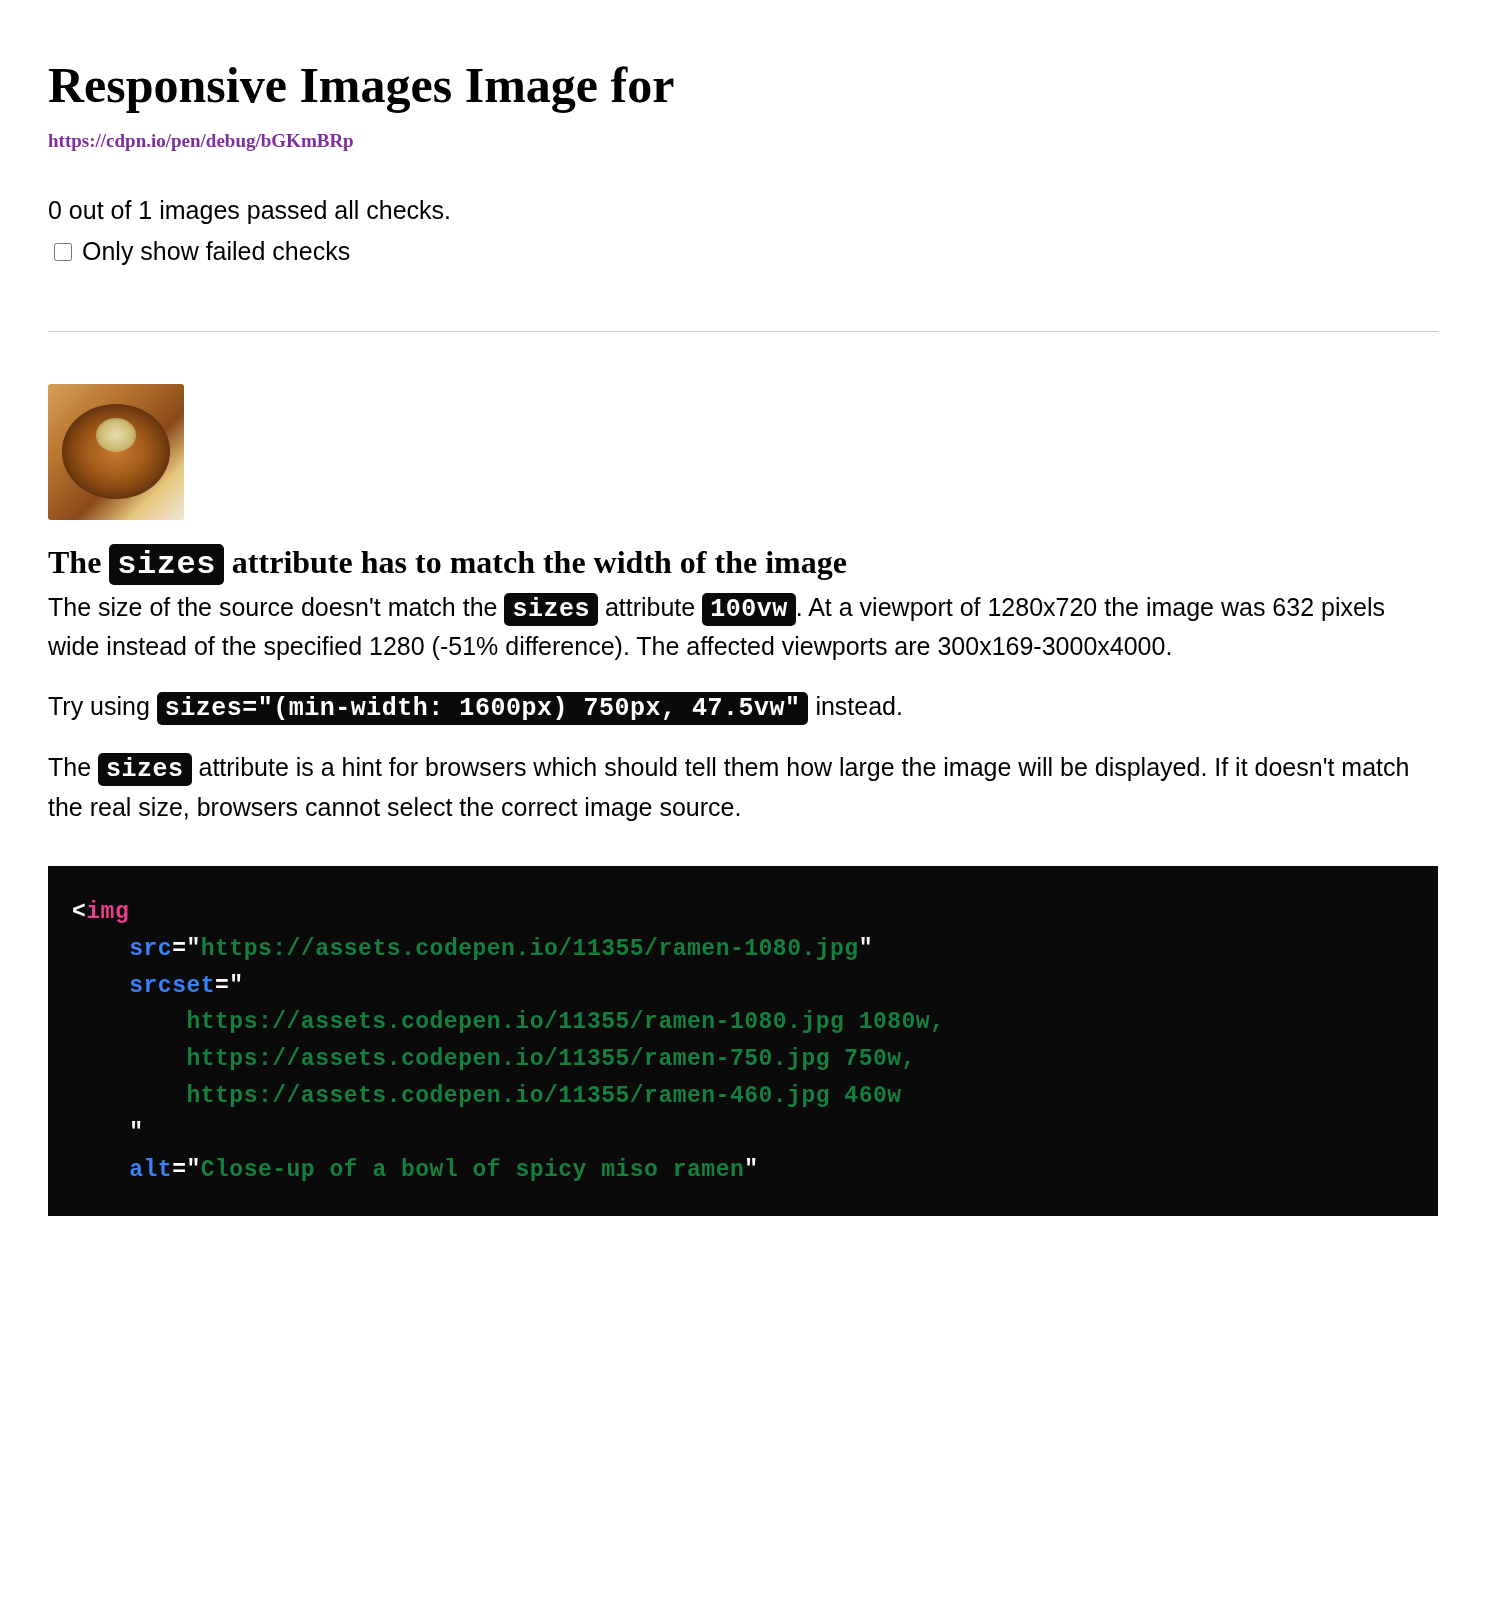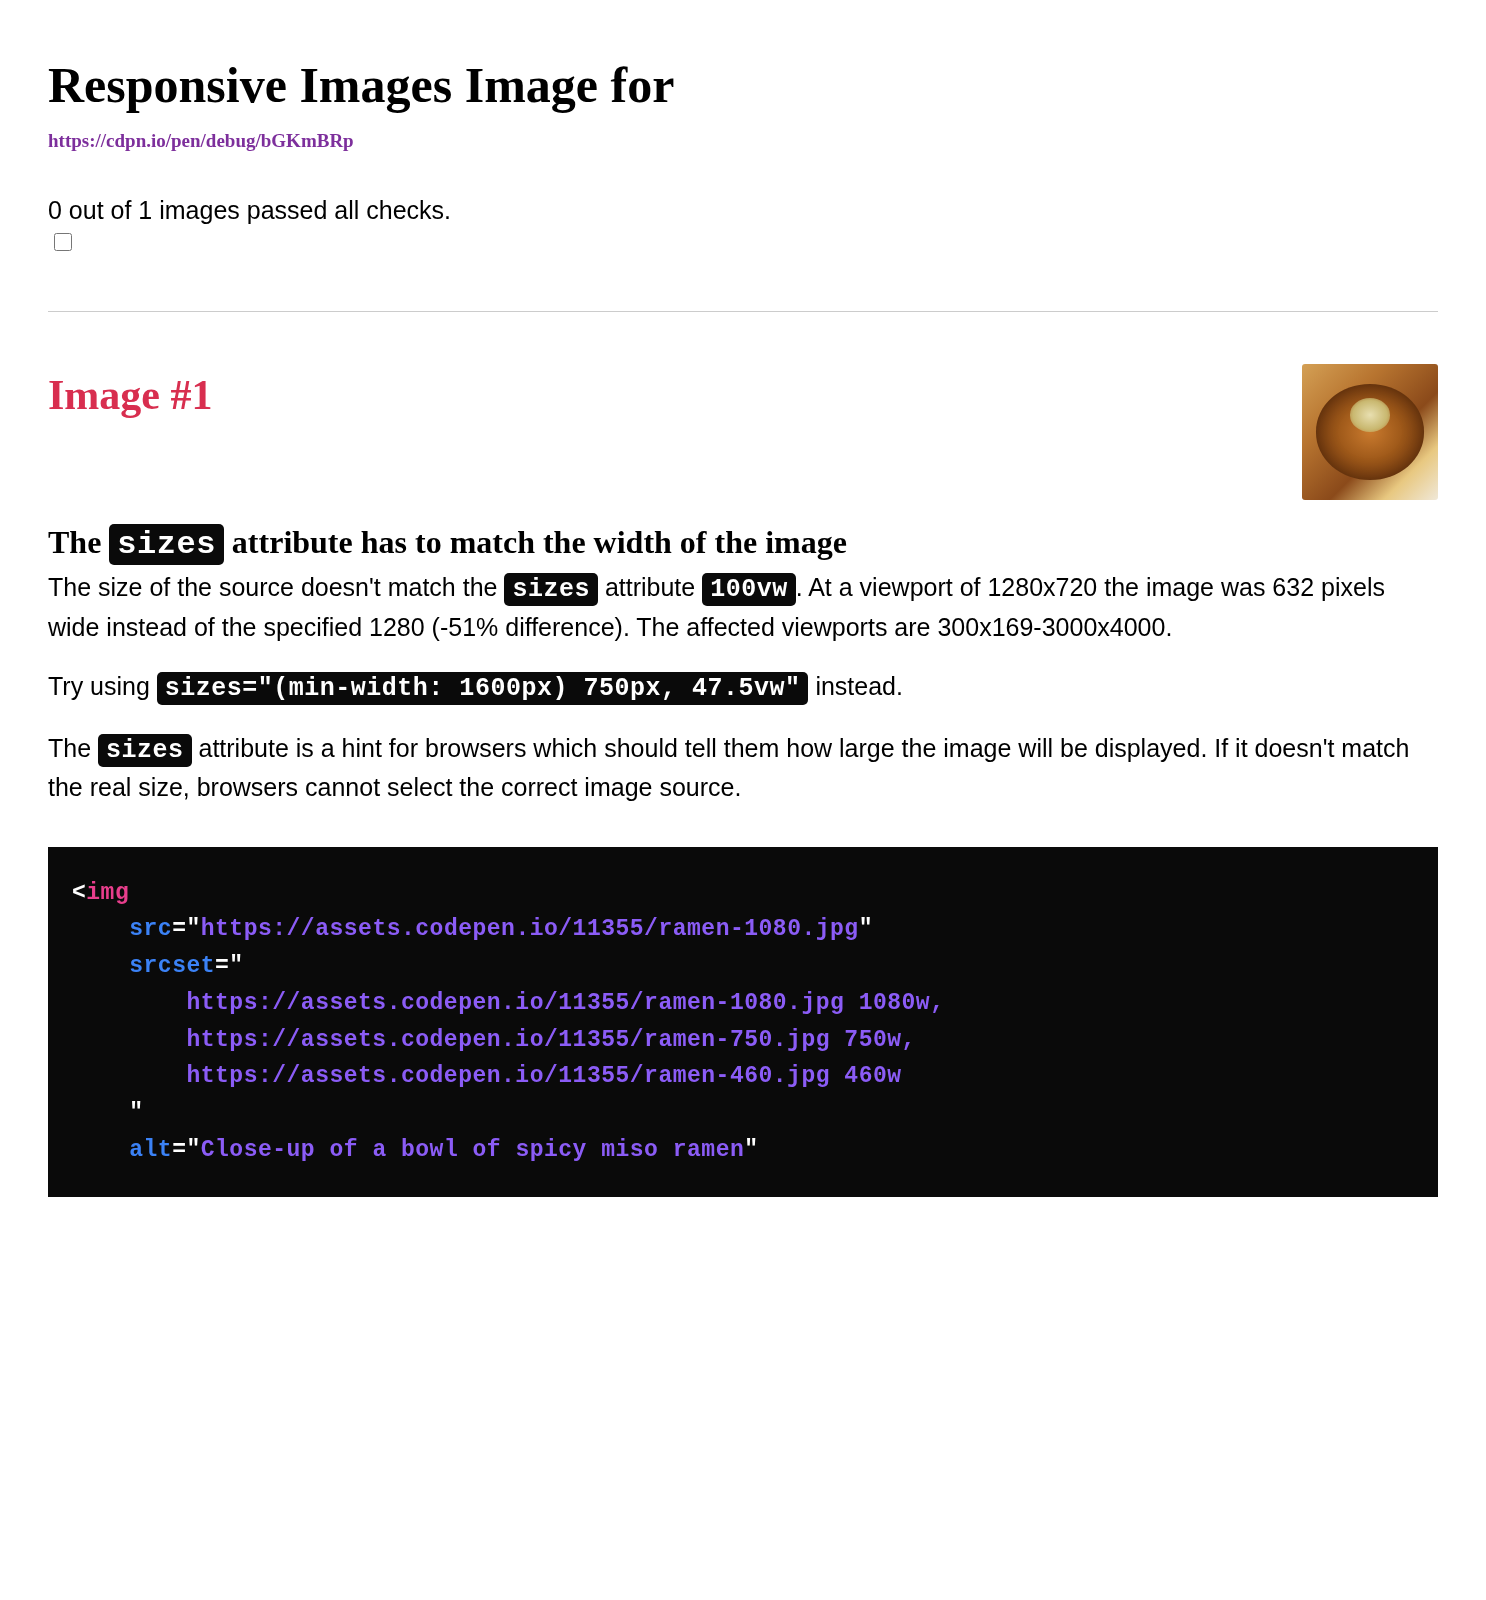--- a/index.html
+++ b/index.html
@@ -140,39 +140,39 @@
       margin-top: 40px;
       white-space: pre;
       line-height: 1.6;
       letter-spacing: 0.5px;
       overflow: hidden;
     }
     
     .tag-bracket { color: #ffffff; }
     .tag-name { color: #e83e8c; }
     .attr-name { color: #3b82f6; }
-    .attr-value { color: #8b5cf6; }
+    .attr-value { color: #15803d; }
     .attr-punct { color: #ffffff; }
   </style>
 </head>
 <body>
 
 <h1>Responsive Images Image for</h1>
 <a class="url-link">https://cdpn.io/pen/debug/bGKmBRp</a>
 
 <p class="summary">0 out of 1 images passed all checks.</p>
 
 <div class="checkbox-row">
   <input type="checkbox" style="">
+  <label>Only show failed checks</label>
 </div>
 
 <hr>
 
 <div class="image-section-header">
-  <h2>Image #1</h2>
   <div class="thumbnail"></div>
 </div>
 
 <h3>
   <span>The </span><span class="code-inline">sizes</span><span> attribute has to match the width of the image</span>
 </h3>
 
 <p>
   <span>The size of the source doesn't match the </span><span class="code-inline">sizes</span><span> attribute </span><span class="code-inline">100vw</span><span>. At a viewport of 1280x720 the image was 632 pixels wide instead of the specified 1280 (-51% difference). The affected viewports are 300x169-3000x4000.</span>
 </p>

